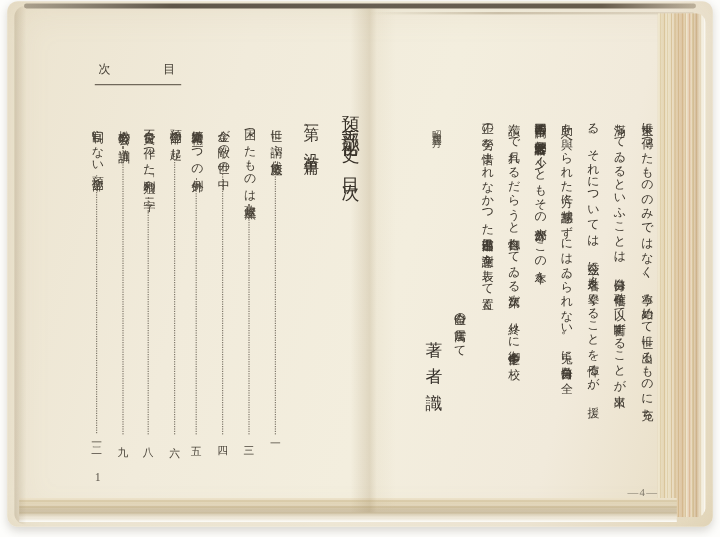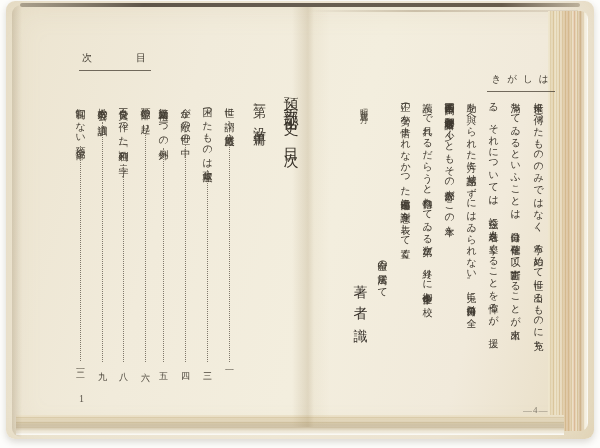--- a/index.html
+++ b/index.html
@@ -133,21 +133,20 @@
         <span class="toc-text">官制にない預金部</span>
         <span class="toc-leader"></span>
         <span class="toc-page">一二</span>
       </div>
 
       <div class="folio folio-left">1</div>
     </div>
 
     <div class="page right-page">
 
-      <div class="running-head rh-right">きがしは</div>
 
       <div class="vcol pcol c1">來世に傳つたもののみではなく、寧ろ始めて世に出るものに充ち</div>
       <div class="vcol pcol c2">滿ちてゐるといふことは、自分は確信を以て斷言することが出來</div>
       <div class="vcol pcol c3">る。それについては、今茲に一々姓名を擧ぐることを憚るが、援</div>
       <div class="vcol pcol c4">助を與へられた方々に感謝せずにはゐられない。兎に角自分は全</div>
       <div class="vcol pcol c5">國三千四百萬の郵便貯金者諸君、少くともその大部分がこの本を</div>
       <div class="vcol pcol c6">讀んで呉れるだらうと自惚れてゐる次第だ。終りに御多忙中を校</div>
       <div class="vcol pcol c7">正の勞を惜まれなかつた山部連君に謝意を表して置く。</div>
 
       <div class="vcol pref-date">昭和戊辰三月</div>

